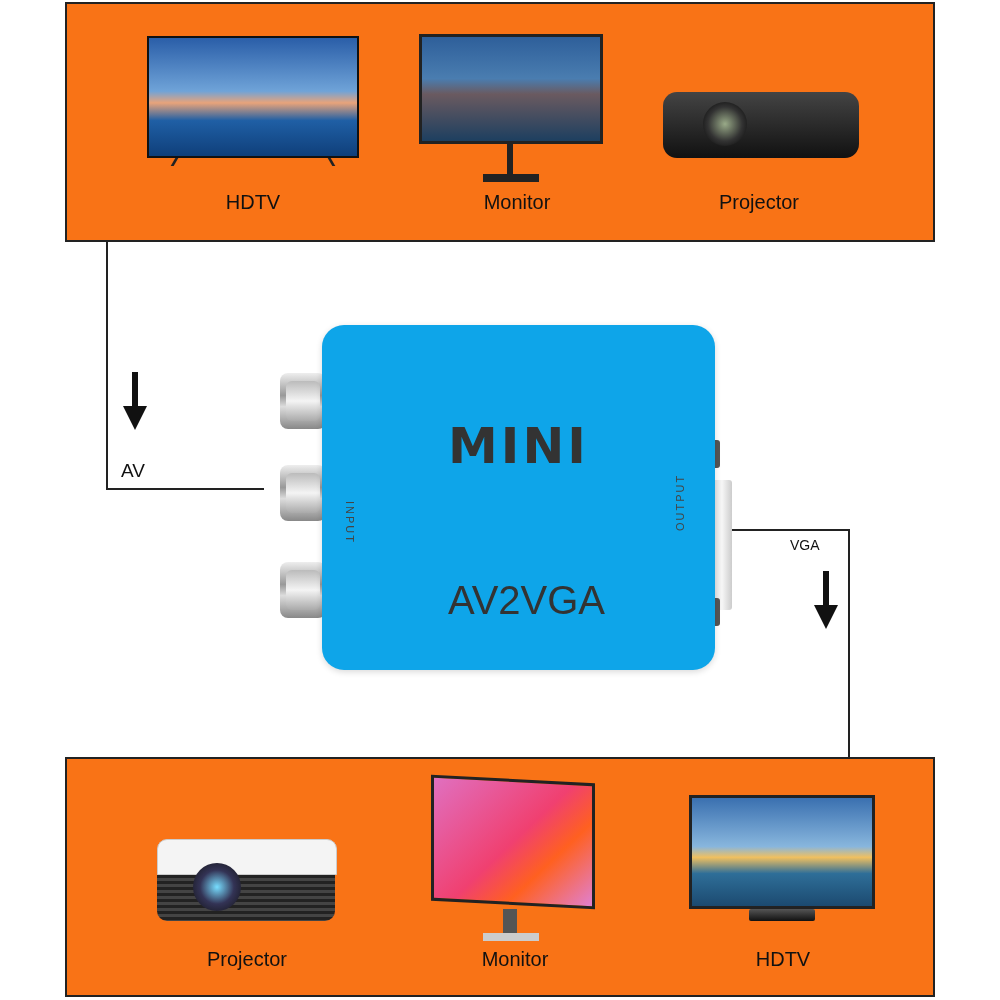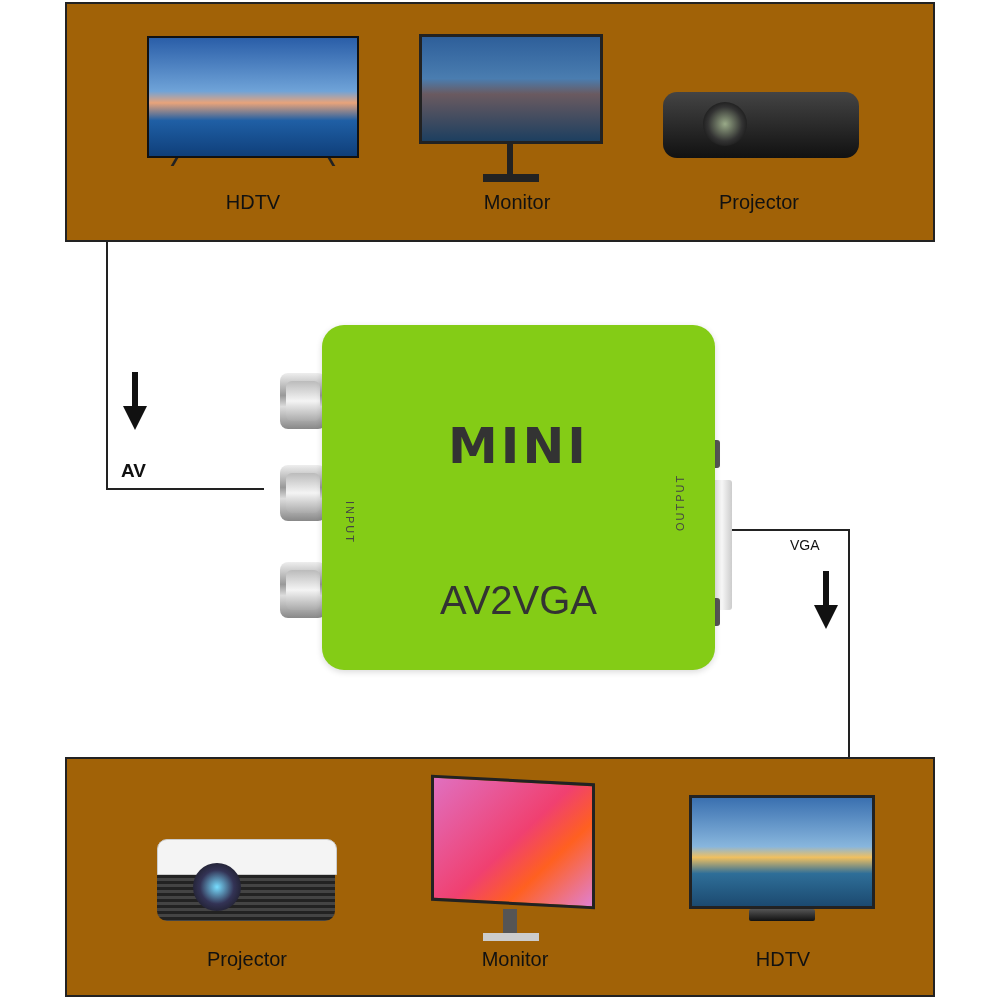--- a/index.html
+++ b/index.html
@@ -1,25 +1,25 @@
 <!DOCTYPE html>
 <html><head>
 <meta charset="utf-8">
 <style>
   html,body{margin:0;padding:0;background:#fff;}
   body{width:1000px;height:1000px;position:relative;overflow:hidden;font-family:"Liberation Sans",sans-serif;color:#111;}
-  .box{position:absolute;border:2px solid #222;background:#a16207;box-sizing:border-box;}
+  .box{position:absolute;border:2px solid #222;background:#f97316;box-sizing:border-box;}
   .line{position:absolute;background:#222;}
   .lbl{position:absolute;font-size:20px;text-align:center;width:200px;}
   .dev{position:absolute;}
   .arrow{position:absolute;width:24px;height:58px;}
-  .conv{position:absolute;left:322px;top:325px;width:393px;height:345px;background:#84cc16;border-radius:22px;box-shadow:0 2px 6px rgba(0,0,0,.15);}
+  .conv{position:absolute;left:322px;top:325px;width:393px;height:345px;background:#0ea5e9;border-radius:22px;box-shadow:0 2px 6px rgba(0,0,0,.15);}
   .rca{position:absolute;left:280px;width:46px;height:56px;border-radius:8px;background:linear-gradient(#eee,#999 40%,#ddd 60%,#888);}
   .rca::after{content:"";position:absolute;left:6px;top:8px;width:34px;height:40px;border-radius:6px;background:linear-gradient(#bbb,#f4f4f4 50%,#aaa);}
-  .av2vga{position:absolute;left:0;width:100%;text-align:center;font-size:40px;color:#333;}
+  .av2vga{position:absolute;left:8px;width:100%;text-align:center;font-size:40px;color:#333;}
   .vtext{position:absolute;font-size:11px;letter-spacing:2px;color:#444;}
 </style>
 </head>
 <body>
 
 <div class="box" style="left:65px;top:2px;width:870px;height:240px;">
   <div class="dev" style="left:80px;top:32px;width:212px;height:132px;">
     <div style="width:212px;height:122px;background:linear-gradient(#2a5ea8,#6fa3d8 45%,#e8a37a 55%,#1f5fa5 70%,#0f3f7a);border:2px solid #111;box-sizing:border-box;"></div>
     <div style="position:absolute;left:26px;top:122px;width:14px;height:8px;border-left:3px solid #222;transform:skewX(-30deg);"></div>
     <div style="position:absolute;right:26px;top:122px;width:14px;height:8px;border-right:3px solid #222;transform:skewX(30deg);"></div>
@@ -37,21 +37,21 @@
   <div class="lbl" style="left:350px;top:187px;">Monitor</div>
   <div class="lbl" style="left:592px;top:187px;">Projector</div>
 </div>
 
 <div class="line" style="left:106px;top:242px;width:2px;height:248px;"></div>
 <div class="line" style="left:106px;top:488px;width:158px;height:2px;"></div>
 <svg class="arrow" style="left:123px;top:372px;" viewBox="0 0 24 58">
     <rect x="9" y="0" width="6" height="38" fill="#111"></rect>
     <polygon points="0,34 24,34 12,58" fill="#111"></polygon>
   </svg>
-<div style="position:absolute;left:121px;top:460px;font-size:19px;font-weight:bold;">AV</div>
+<div style="position:absolute;left:121px;top:460px;font-size:19px;">AV</div>
 
 <div class="rca" style="top:373px;"></div>
 <div class="rca" style="top:465px;"></div>
 <div class="rca" style="top:562px;"></div>
 <div style="position:absolute;left:712px;top:480px;width:20px;height:130px;background:linear-gradient(90deg,#ddd,#f6f6f6,#ccc);border-radius:3px;"></div>
 <div style="position:absolute;left:712px;top:440px;width:8px;height:28px;background:#555;border-radius:3px;"></div>
 <div style="position:absolute;left:712px;top:598px;width:8px;height:28px;background:#555;border-radius:3px;"></div>
 <div class="conv">
   <div style="position:absolute;left:0;width:100%;top:92px;text-align:center;font-size:50px;font-weight:bold;letter-spacing:3px;color:#333;font-family:'DejaVu Sans',sans-serif;">MINI</div>
   <div class="av2vga" style="top:253px;">AV2VGA</div>

